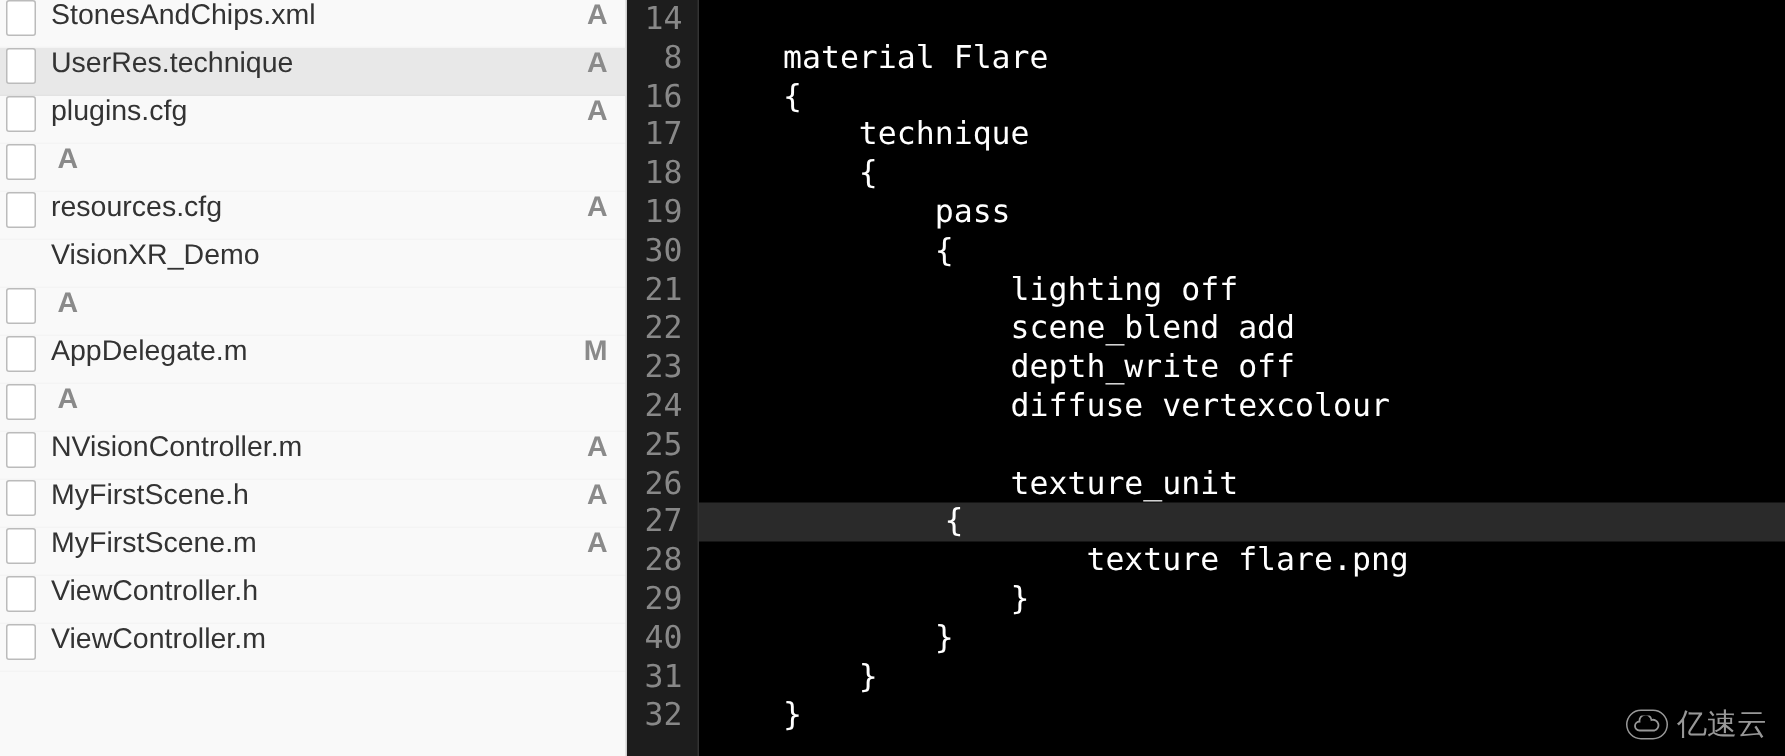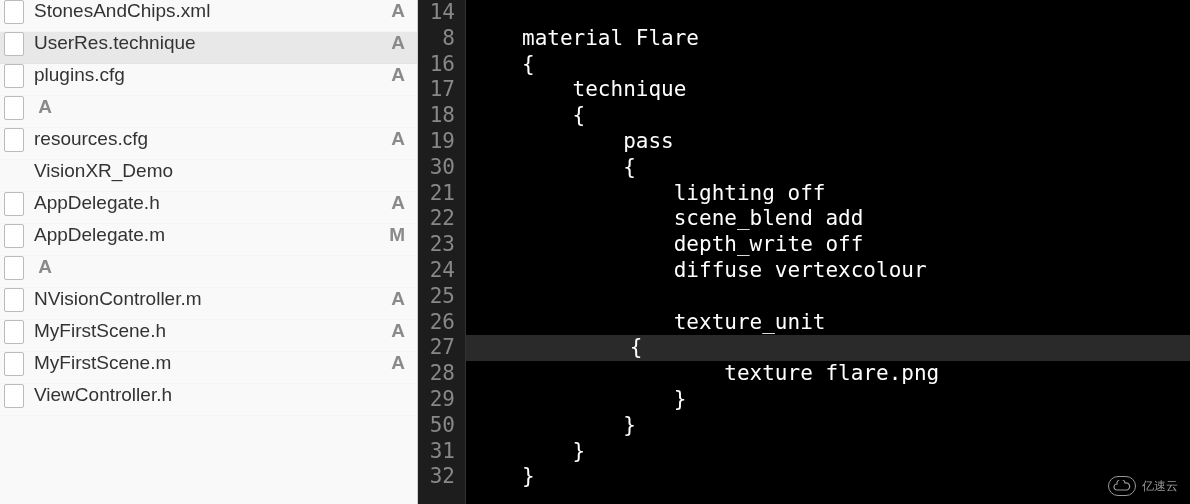--- a/index.html
+++ b/index.html
@@ -95,21 +95,21 @@
       width: calc(100% + 12px);
     }
     .watermark {
       position: absolute;
       right: 12px;
       bottom: 8px;
       display: flex;
       align-items: center;
       gap: 6px;
       color: #bfbfbf;
-      font-size: 12px;
+      font-size: 20px;
       opacity: 0.8;
     }
     .watermark-icon {
       width: 28px;
       height: 20px;
       border: 1.5px solid #bfbfbf;
       border-radius: 10px;
       display: flex;
       align-items: center;
       justify-content: center;
@@ -144,21 +144,20 @@
       <span class="file-name">resources.cfg</span>
       <span class="file-status">A</span>
     </div>
     <div class="file-row indent-1 no-icon">
       <span class="file-icon"></span>
       <span class="file-name">VisionXR_Demo</span>
       <span class="file-status"></span>
     </div>
     <div class="file-row indent-1">
       <span class="file-icon"></span>
-      <span class="file-name">AppDelegate.h</span>
       <span class="file-status">A</span>
     </div>
     <div class="file-row indent-1">
       <span class="file-icon"></span>
       <span class="file-name">AppDelegate.m</span>
       <span class="file-status">M</span>
     </div>
     <div class="file-row indent-1">
       <span class="file-icon"></span>
       <span class="file-status">A</span>
@@ -174,20 +173,25 @@
       <span class="file-status">A</span>
     </div>
     <div class="file-row indent-1">
       <span class="file-icon"></span>
       <span class="file-name">MyFirstScene.m</span>
       <span class="file-status">A</span>
     </div>
     <div class="file-row indent-1">
       <span class="file-icon"></span>
       <span class="file-name">ViewController.h</span>
+      <span class="file-status"></span>
+    </div>
+    <div class="file-row indent-1">
+      <span class="file-icon"></span>
+      <span class="file-name">ViewController.m</span>
       <span class="file-status"></span>
     </div>
   </div>
 
 <div class="editor">
   <div class="gutter" id="gutter">
       <div class="gutter-line">14</div>
       <div class="gutter-line">8</div>
       <div class="gutter-line">16</div>
       <div class="gutter-line">17</div>
@@ -196,21 +200,21 @@
       <div class="gutter-line">30</div>
       <div class="gutter-line">21</div>
       <div class="gutter-line">22</div>
       <div class="gutter-line">23</div>
       <div class="gutter-line">24</div>
       <div class="gutter-line">25</div>
       <div class="gutter-line">26</div>
       <div class="gutter-line">27</div>
       <div class="gutter-line">28</div>
       <div class="gutter-line">29</div>
-      <div class="gutter-line">50</div>
+      <div class="gutter-line">40</div>
       <div class="gutter-line">31</div>
       <div class="gutter-line">32</div>
     </div>
   <div class="code" id="code"><span class="code-line"></span><span class="code-line">material Flare</span><span class="code-line">{</span><span class="code-line">    technique</span><span class="code-line">    {</span><span class="code-line">        pass</span><span class="code-line">        {</span><span class="code-line">            lighting off</span><span class="code-line">            scene_blend add</span><span class="code-line">            depth_write off</span><span class="code-line">            diffuse vertexcolour</span><span class="code-line"></span><span class="code-line">            texture_unit</span><span class="code-line highlighted">            {</span><span class="code-line">                texture flare.png</span><span class="code-line">            }</span><span class="code-line">        }</span><span class="code-line">    }</span><span class="code-line">}</span></div>
 </div>
 
 <div class="watermark">
   <span class="watermark-icon">
     <svg width="18" height="12" viewBox="0 0 18 12">
         <path d="M4 10 a3 3 0 0 1 0-6 a4 4 0 0 1 8-1 a3 3 0 0 1 2 7 z" fill="none" stroke="#bfbfbf" stroke-width="1.2"></path>

